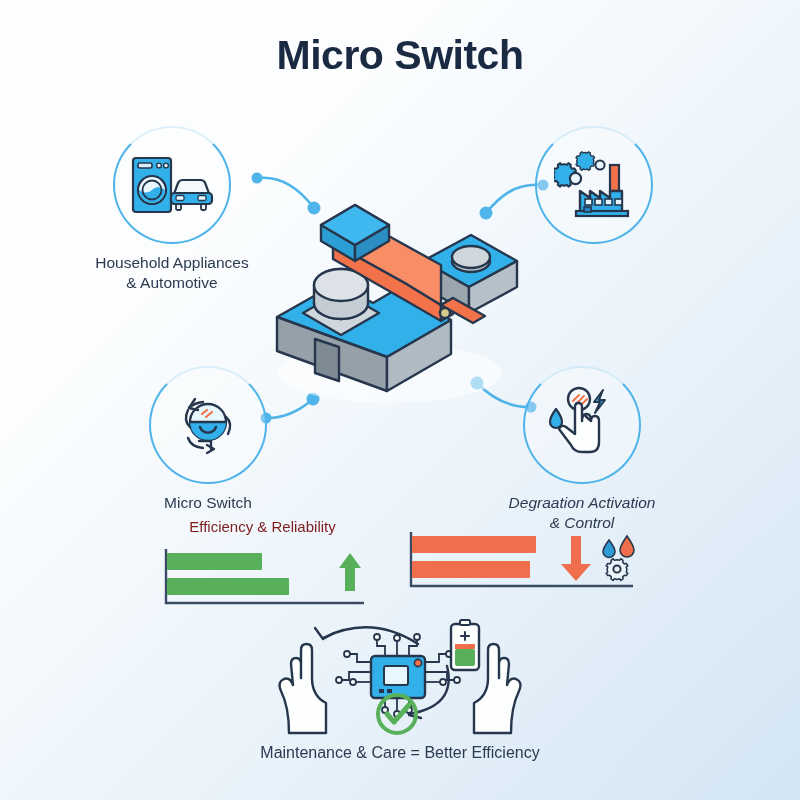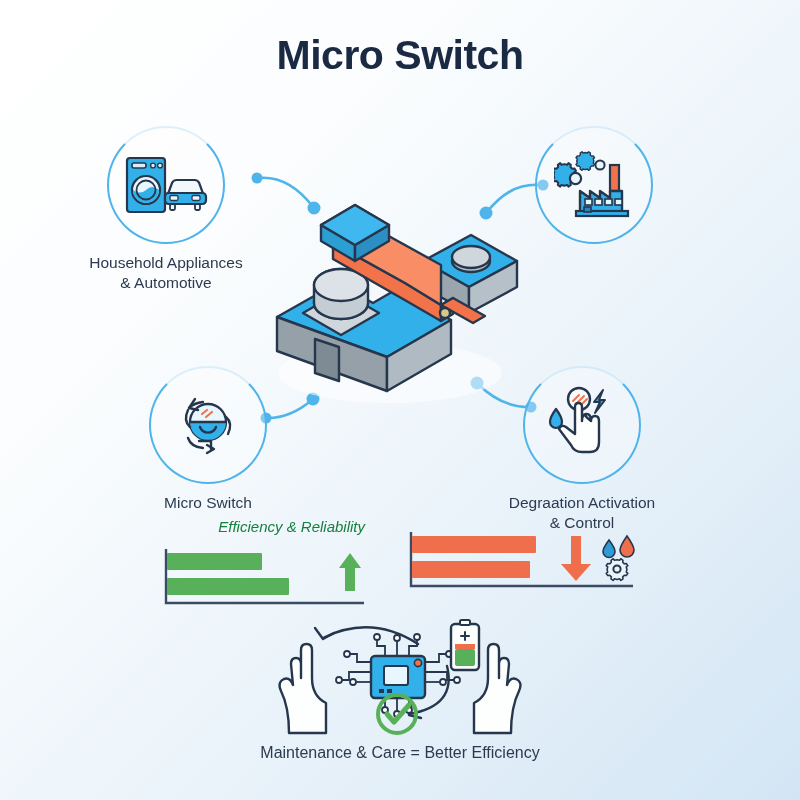--- a/index.html
+++ b/index.html
@@ -26,36 +26,36 @@
     border:2px solid #4fb4ea; border-radius:50%;
     display:flex; align-items:center; justify-content:center;
     background:rgba(255,255,255,0.30);
   }
   .ring.partial { border-color:#4fb4ea; border-top-color:rgba(79,180,234,0.18); }
   .node-label {
     margin-top:9px; font-size:15.5px; line-height:1.28; color:#2b3a50;
     white-space:pre-line;
   }
 
-  #node-tl { left:80px;  top:126px; }
+  #node-tl { left:86px;  top:126px; }
   #node-tr { left:508px; top:126px; }
   #node-bl { left:122px; top:366px; }
-  #node-br { left:496px; top:366px; }
+  #node-br { left:496px; top:366px;font-style:italic; }
 
   
   #connectors { position:absolute; inset:0; width:800px; height:800px; }
 
   
   #switch { position:absolute; left:255px; top:195px; width:265px; height:215px; }
 
   
   .chart { position:absolute; top:518px; }
   #chart-left  { left:160px; width:205px; }
   #chart-right { left:405px; width:245px; }
-  .chart-title { font-size:15px; text-align:right; color:#15803d; white-space:nowrap;font-style:italic; }
+  .chart-title { font-size:15px; text-align:center; color:#7f1d1d; white-space:nowrap; }
   .plot { position:relative; margin-top:12px; height:62px; }
   .axes { position:absolute; left:0; top:0; }
   .bars { position:absolute; left:7px; top:6px; }
   .bar { height:17px; border-radius:1px; }
   .bar + .bar { margin-top:8px; }
   .trend { position:absolute; top:4px; }
   #chart-left  .trend { left:176px; }
   #chart-right .trend { left:152px; }
 
   

